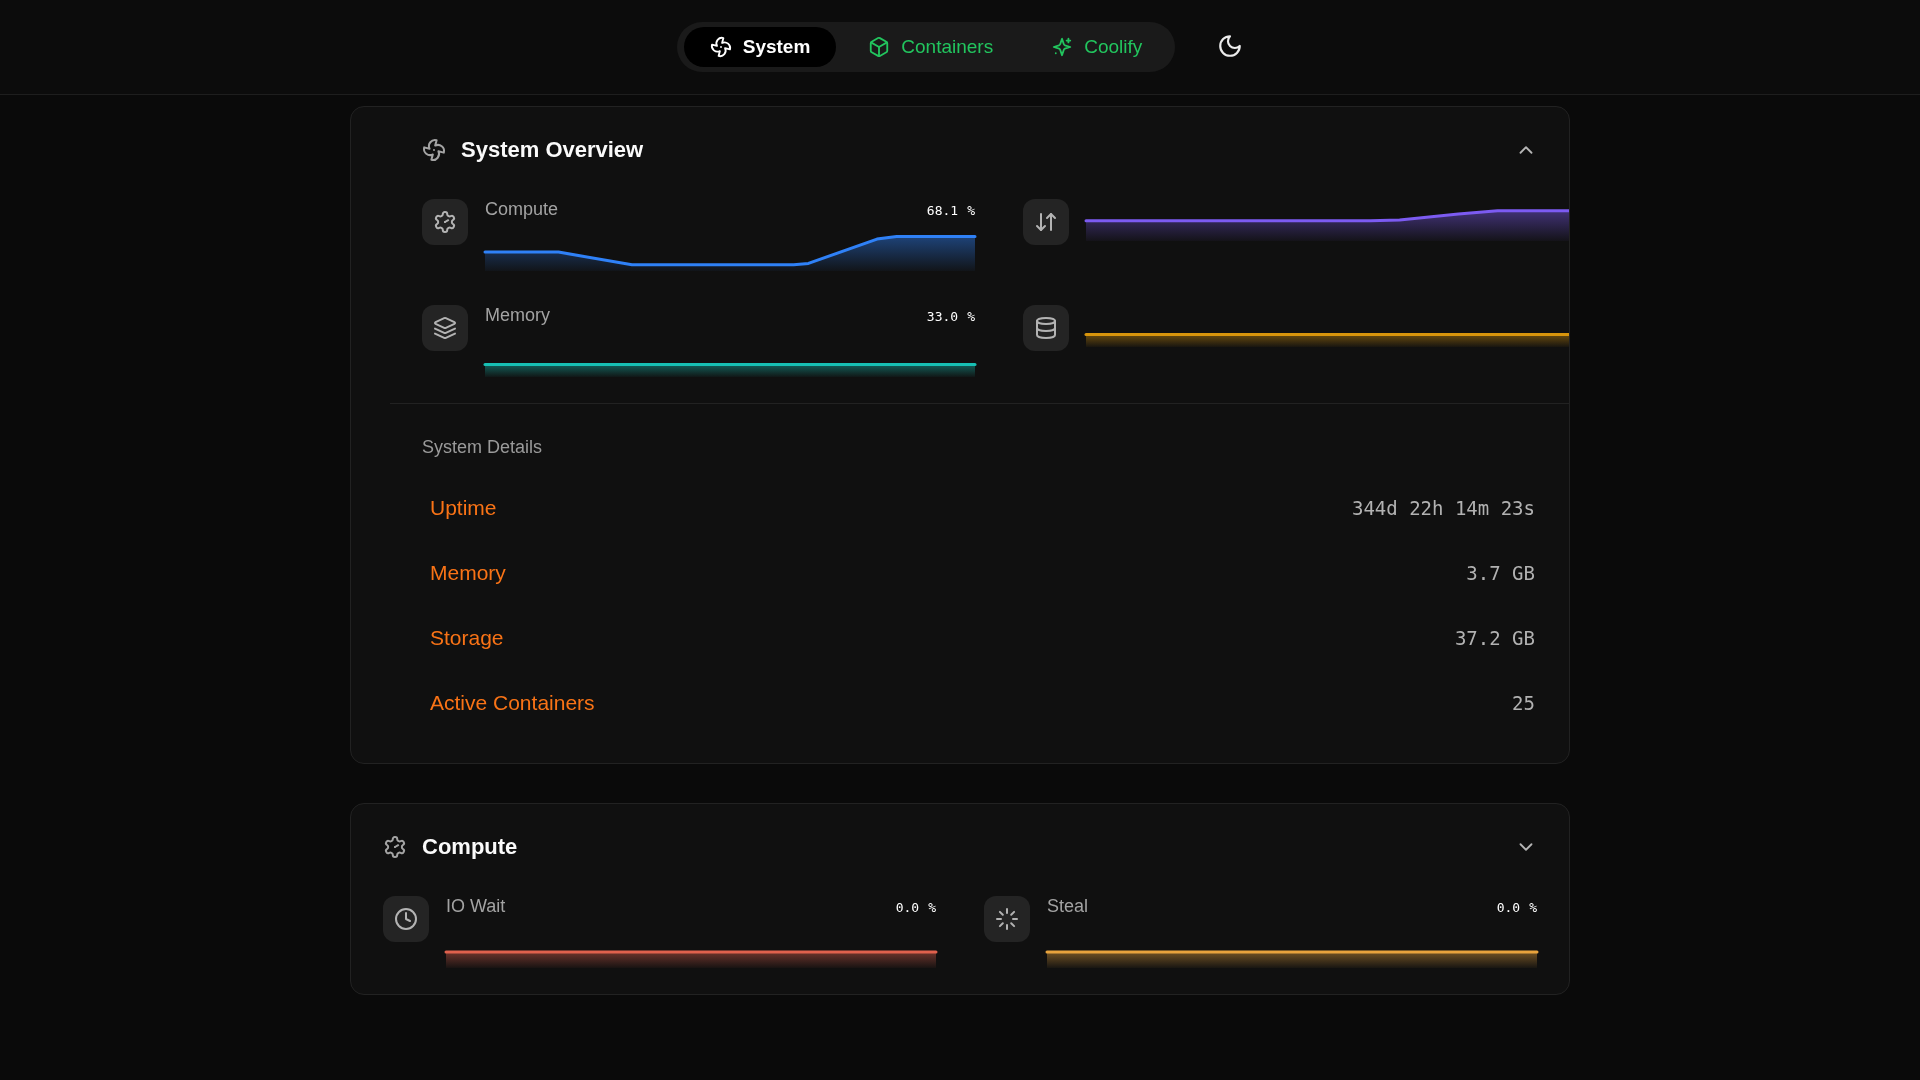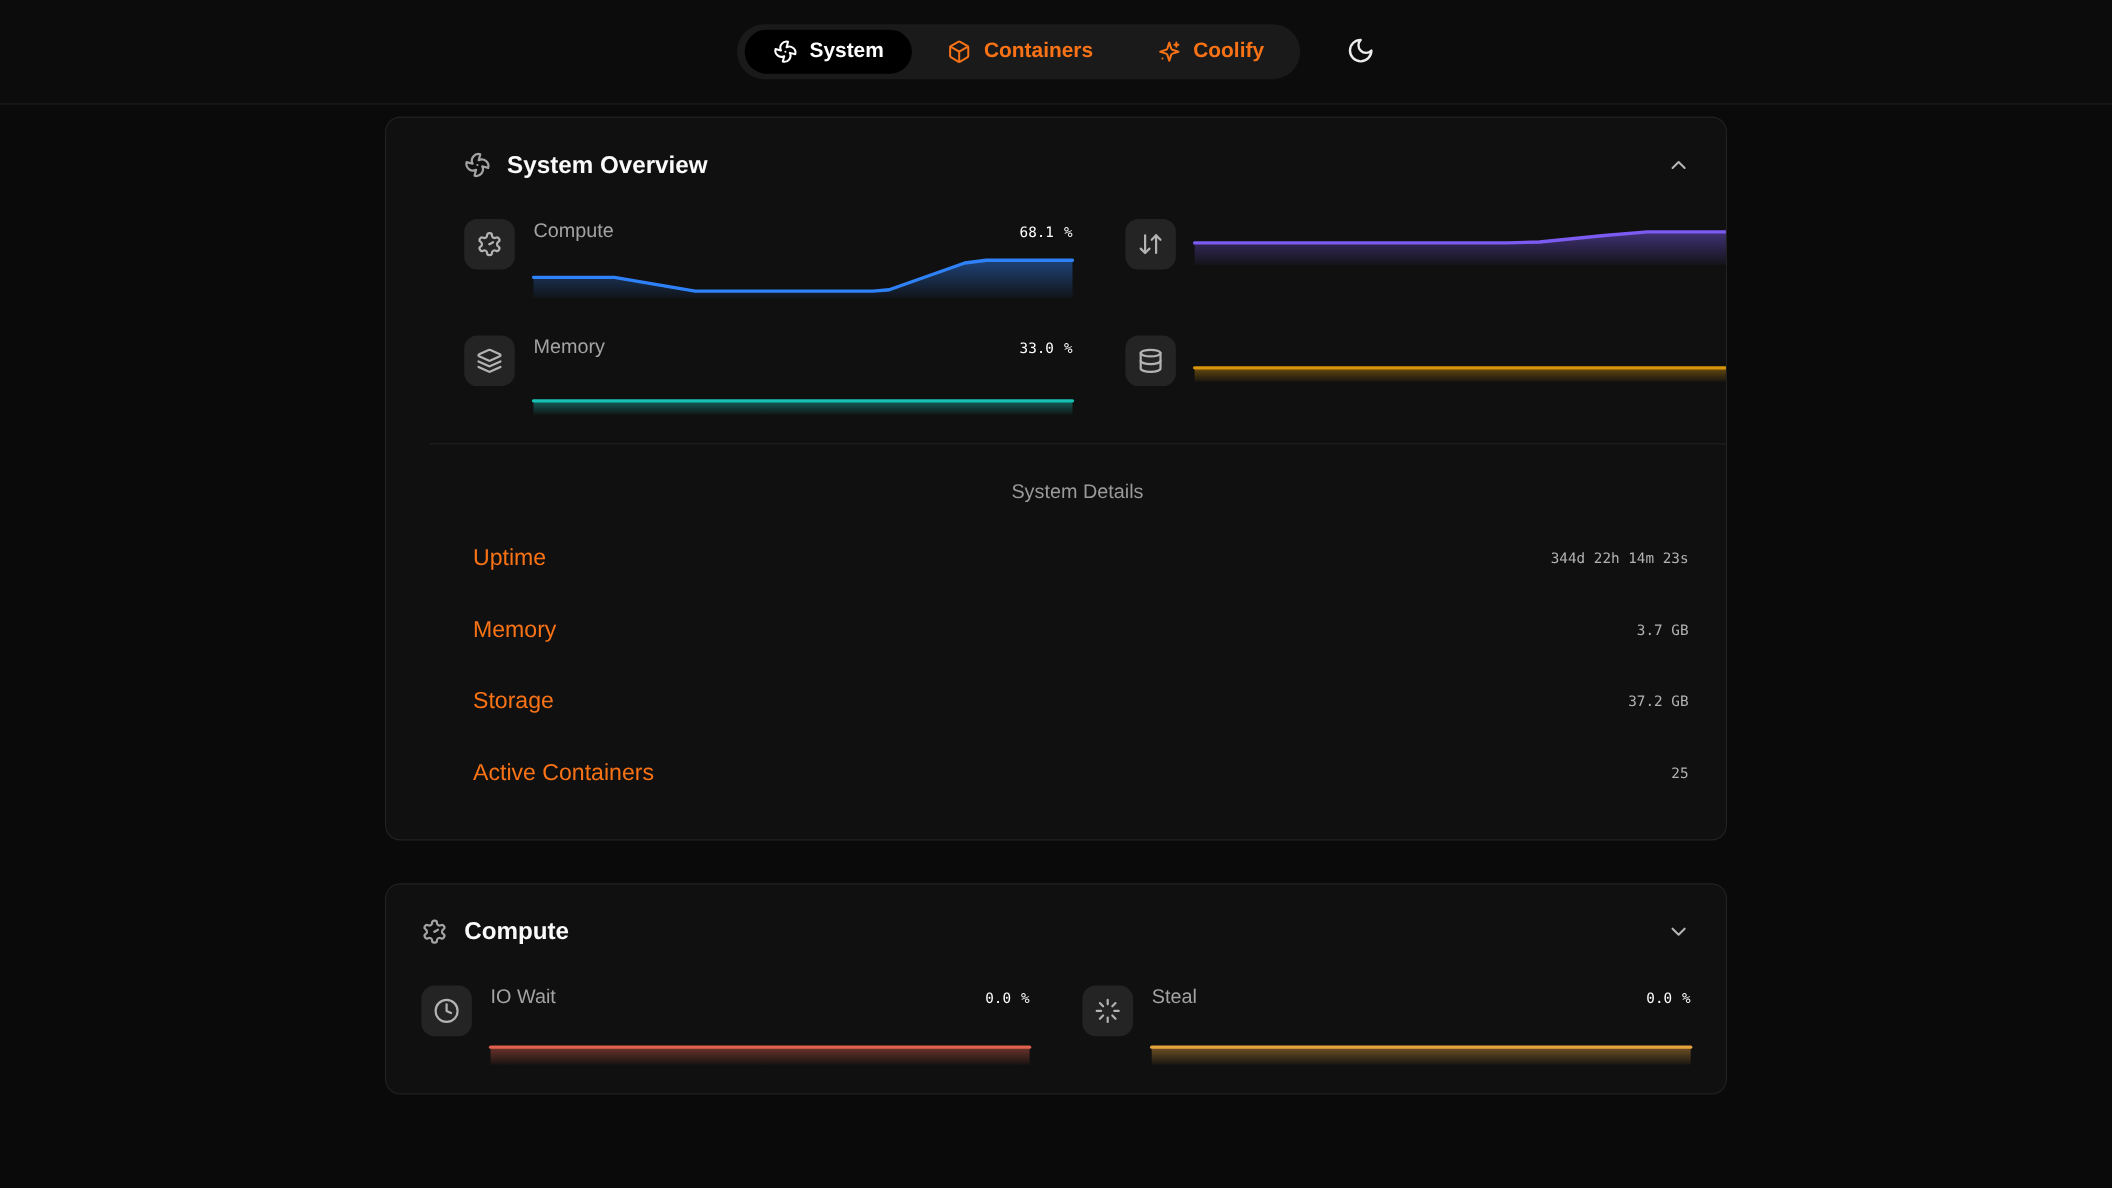--- a/index.html
+++ b/index.html
@@ -22,21 +22,21 @@
     display:flex; align-items:center; gap:6px;
     background:#1a1a1a;
     border-radius:9999px;
     padding:2px 7px;
     height:50px;
   }
   .nav-tab {
     display:flex; align-items:center; gap:11px;
     height:40px; padding:0 26px;
     border-radius:9999px;
-    color:#f97316; font-size:19px; font-weight:700;
+    color:#22c55e; font-size:19px; font-weight:400;
     cursor:pointer; white-space:nowrap;
   }
   .nav-tab.active { background:#000; color:#fff; font-weight:700; }
   .nav-tab .icn svg { width:22px; height:22px; display:block; }
   .theme-toggle { color:#ececec; cursor:pointer; display:flex; align-items:center; }
   .theme-toggle svg { width:26px; height:26px; }
 
   
   .card {
     width:1220px; margin:0 auto;
@@ -73,28 +73,28 @@
   .metric-iconbox svg { width:24px; height:24px; }
   .metric-body { flex:1; min-width:0; display:flex; flex-direction:column; gap:4px; }
   .metric-top { display:flex; justify-content:space-between; align-items:baseline; height:26px; }
   .metric-label { color:#a3a3a3; font-size:18px; }
   .metric-value { font-family:"DejaVu Sans Mono", monospace; font-size:13px; color:#fff; }
   .metric-unit { margin-left:9px; }
   .sparkline { height:42px; width:100%; }
   .sparkline svg { display:block; overflow:visible; }
 
   
-  .details-section { border-top:1px solid #222; padding:32px 32px 27px 32px;text-align:center; }
+  .details-section { border-top:1px solid #222; padding:32px 32px 27px 32px; }
   .details-heading { color:#9a9a9a; font-size:18px; line-height:22px; margin-bottom:18px; }
   .detail-row {
     display:flex; justify-content:space-between; align-items:center;
     padding:19px 2px 20px 8px;
   }
   .detail-label { font-size:21px; color:#f97316; line-height:26px; }
-  .detail-value { font-family:"DejaVu Sans Mono", monospace; font-size:13px; color:#b2b2b2; }
+  .detail-value { font-family:"DejaVu Sans Mono", monospace; font-size:19px; color:#b2b2b2; }
 </style>
 </head>
 <body>
 
 <header class="topbar">
   <nav class="nav-pill">
     <div class="nav-tab active">
       <span class="icn">
           <svg viewBox="0 0 24 24" fill="none" stroke="currentColor" stroke-width="2" stroke-linecap="round" stroke-linejoin="round">
             <path d="M10.827 16.379a6.082 6.082 0 0 1-8.618-7.002l5.412 1.45a6.082 6.082 0 0 1 7.002-8.618l-1.45 5.412a6.082 6.082 0 0 1 8.618 7.002l-5.412-1.45a6.082 6.082 0 0 1-7.002 8.618l1.45-5.412Z"></path>

